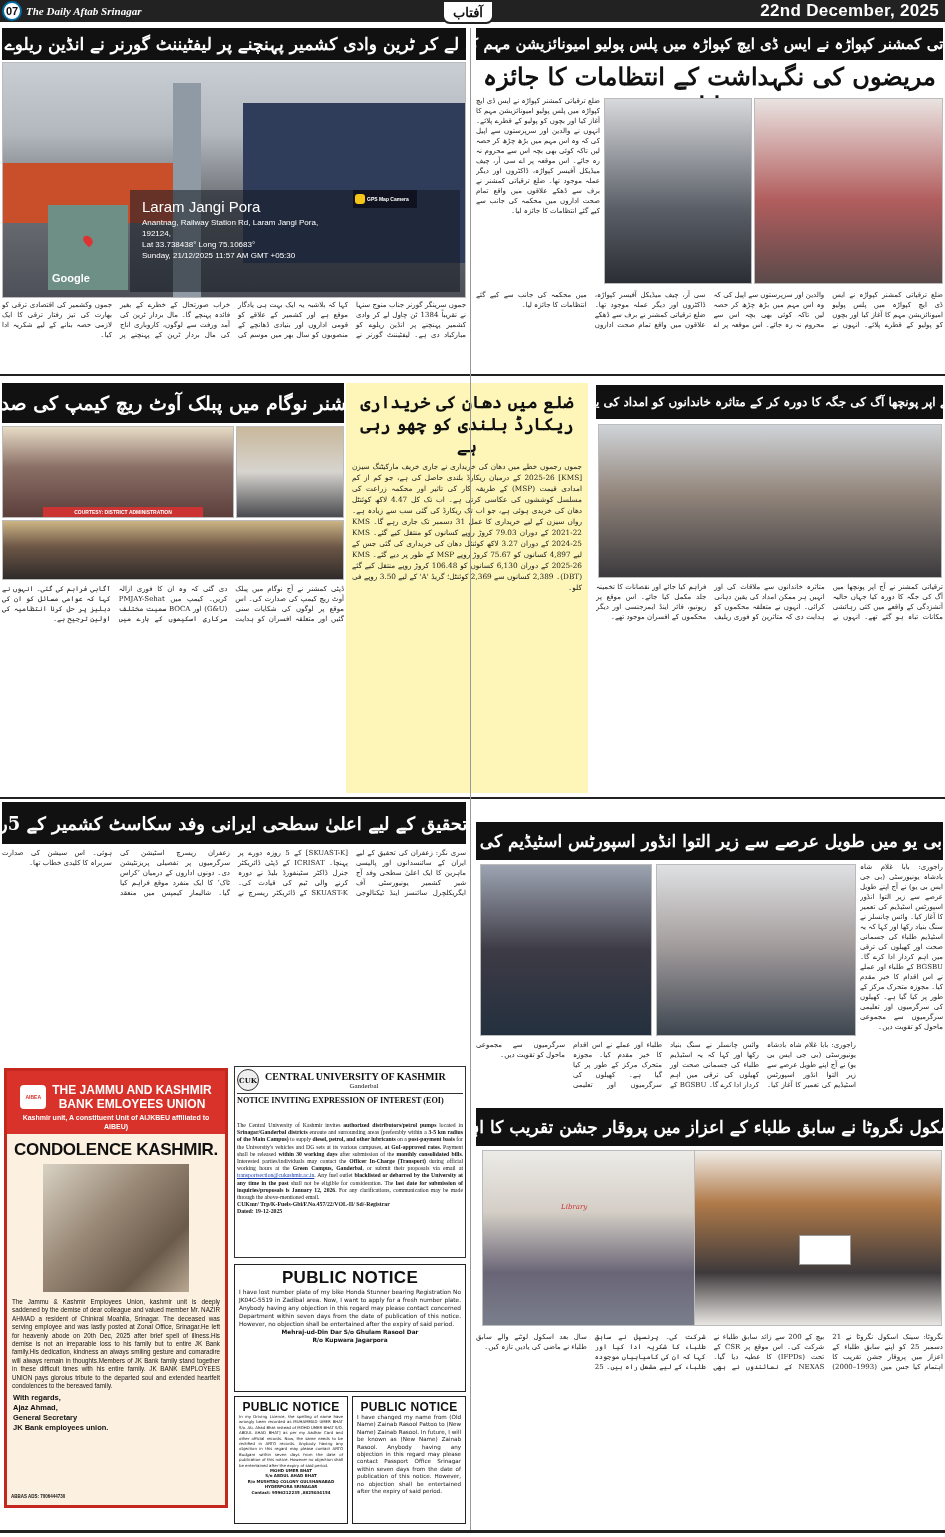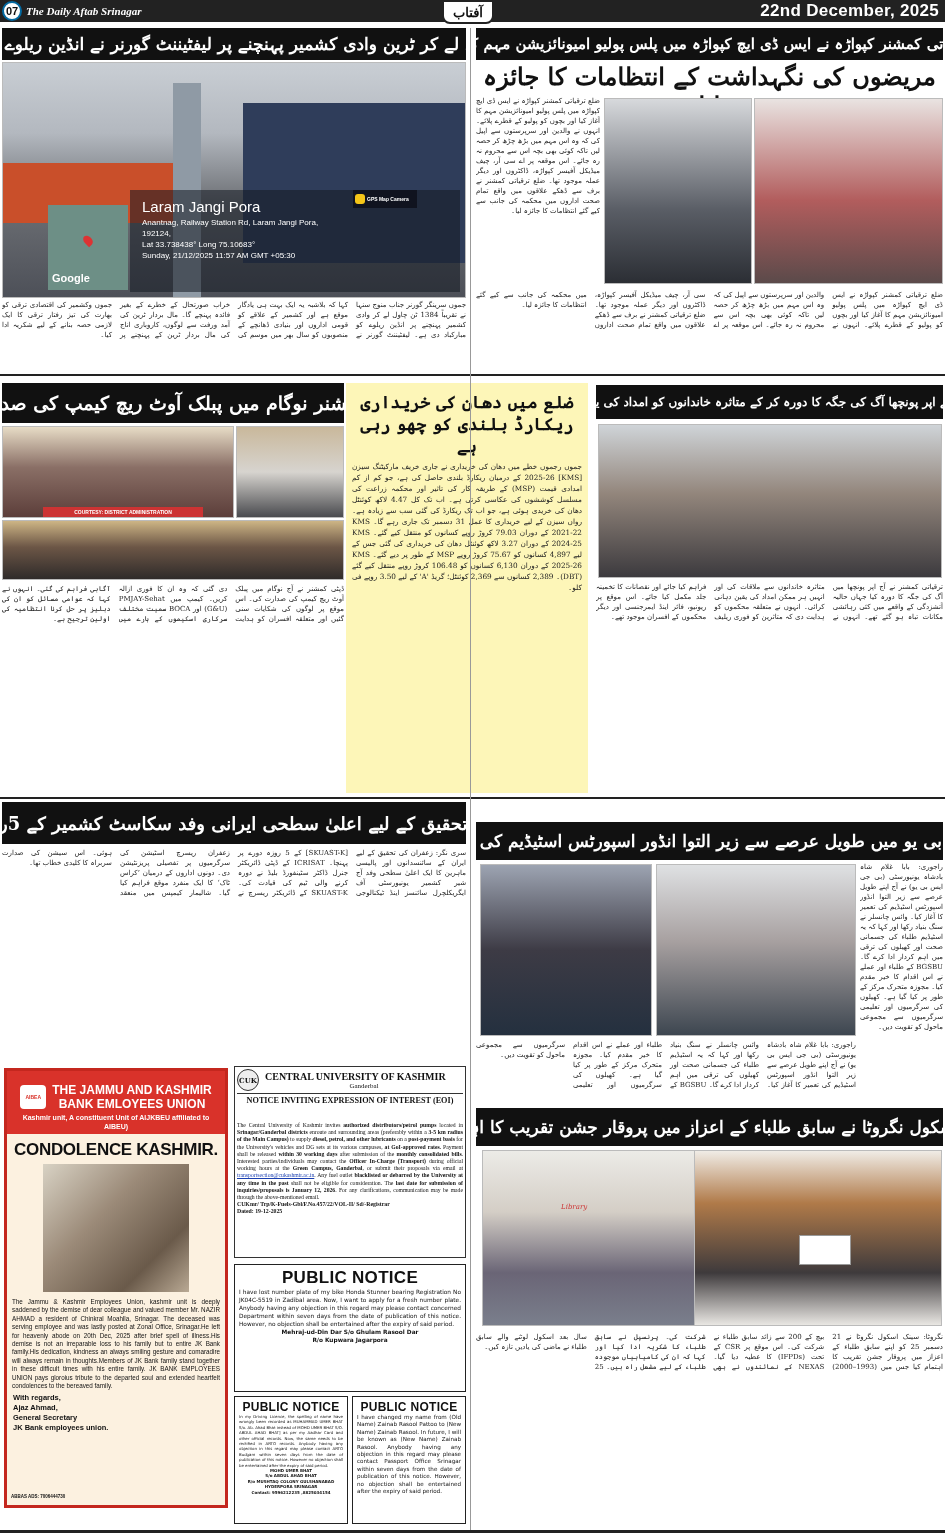--- a/index.html
+++ b/index.html
@@ -23,21 +23,21 @@
 .ad-union .t2{font:bold 7px "Liberation Sans",sans-serif;line-height:9px;margin-top:2px}
 .ad-union .cond{font:bold 17px "Liberation Sans",sans-serif;text-align:center;margin:6px 0 4px;letter-spacing:-.3px}
 .ad-union .body{font:6.3px/8.4px "Liberation Sans",sans-serif;text-align:justify;padding:0 5px;color:#111}
 .ad-union .sign{font:bold 7.5px/10px "Liberation Sans",sans-serif;text-align:left;padding:3px 6px 0}
 .ad-union .abbas{font:bold 4.5px "Liberation Sans",sans-serif;position:absolute;left:4px;bottom:6px}
 .cuk{left:234px;top:1066px;width:232px;height:192px;border:1px solid #333;padding:2px}
 .cuk .hd{display:flex;align-items:center;gap:6px;border-bottom:1px solid #333;padding-bottom:2px}
 .cuk .seal{width:22px;height:22px;border-radius:50%;border:1px solid #333;background:#eee;display:flex;align-items:center;justify-content:center;font:bold 7px "DejaVu Serif",serif}
 .cuk .uni{font:bold 10px "Liberation Serif",serif}
 .cuk .gan{font:7px "Liberation Serif",serif;text-align:center}
-.cuk .ttl{font:bold 8.2px "Liberation Serif",serif;text-align:center;margin:2px 0 17px}
+.cuk .ttl{font:bold 8.2px "Liberation Serif",serif;text-align:left;margin:2px 0 17px}
 .cuk .txt{font:5.7px/7.2px "Liberation Serif",serif;text-align:justify}
 .cuk .txt b{font-weight:bold}
 .cuk .link{color:#1a3fb0;text-decoration:underline}
 .cuk .ref{font:bold 5.8px/7.2px "Liberation Serif",serif}
 .pn{border:1px solid #222;padding:3px 4px}
 .pn .h{font:bold 17px "Liberation Sans",sans-serif;text-align:center;letter-spacing:.3px}
 .pn .b{font:5.8px/8px "DejaVu Sans",sans-serif;text-align:justify}
 .pn .s{font:bold 5.8px/8px "DejaVu Sans",sans-serif;text-align:center}
 .pn2 .h{font-size:12px}
 .pn2 .b{font-size:3.9px;line-height:5.4px}

